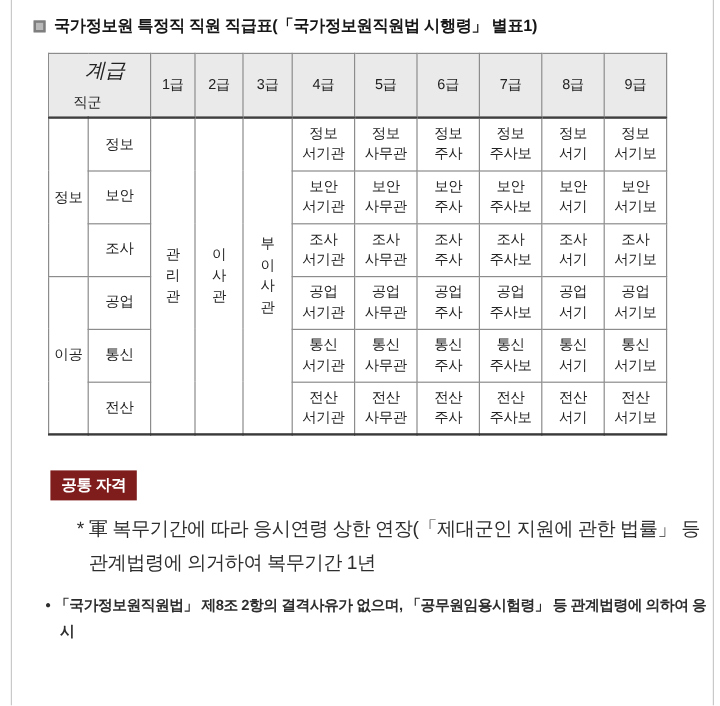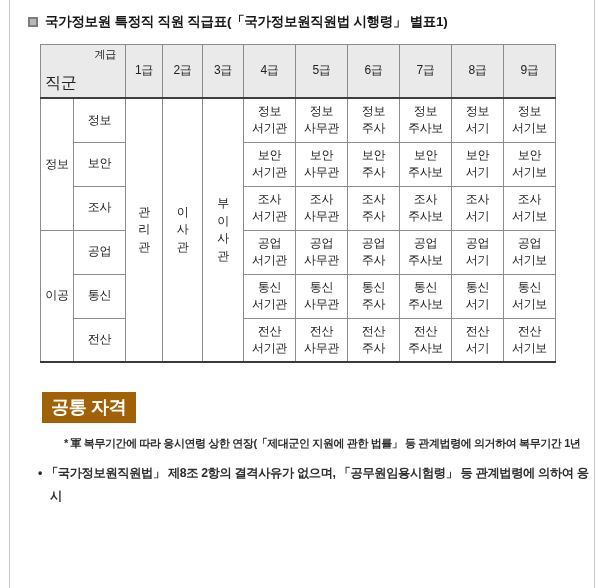--- a/index.html
+++ b/index.html
@@ -26,31 +26,31 @@
   tr.body-row { height:44px; }
   td.rank-merged { line-height:1.5; }
   th.grp { background:#fff; }
 
   th.diag { position:relative; padding:0;
       background:
         linear-gradient(to bottom right,
           transparent calc(50% - 0.7px), #8c8c8c calc(50% - 0.7px),
           #8c8c8c calc(50% + 0.7px), transparent calc(50% + 0.7px)),
         #eaeaea; }
-  th.diag .corner-top { position:absolute; top:2px; right:9px; font-size:11px; }
-  th.diag .corner-bottom { position:absolute; bottom:3px; left:4px; font-size:16px; }
-
-  .qual-badge { display:inline-block; margin:29px 0 0 14px; background:#a16207; color:#ffffff;
-      font-size:18px; font-weight:bold; padding:3px 9px 4px 9px; letter-spacing:-0.3px; }
+  th.diag .corner-top { position:absolute; top:2px; right:21px; font-size:17px;font-style:italic; }
+  th.diag .corner-bottom { position:absolute; bottom:3px; left:20px; font-size:12px; }
+
+  .qual-badge { display:inline-block; margin:29px 0 0 14px; background:#7f1d1d; color:#ffffff;
+      font-size:13px; font-weight:bold; padding:3px 9px 4px 9px; letter-spacing:-0.3px; }
 
   .bullets { margin:11px 0 0 10px; width:556px; color:#2d2d2d; letter-spacing:-0.4px; }
   .bullet { font-size:12.3px; font-weight:bold; line-height:1.8; padding-left:12px; text-indent:-12px; }
   .bullet .dot { margin-right:4px; }
   .link { color:#4d7fbe; text-decoration:underline; }
-  .note { font-size:11px; font-weight:bold; line-height:1.75; margin:3px 0 9px 26px;
+  .note { font-size:16px; font-weight:normal; line-height:1.75; margin:3px 0 9px 26px;
           padding-left:10px; text-indent:-10px; color:#2d2d2d; }
   .bullet2 { margin-top:9px; }
 </style>
 </head>
 <body>
 
 <div class="page">
   <div class="frame-line frame-left"></div>
   <div class="frame-line frame-right"></div>
 

